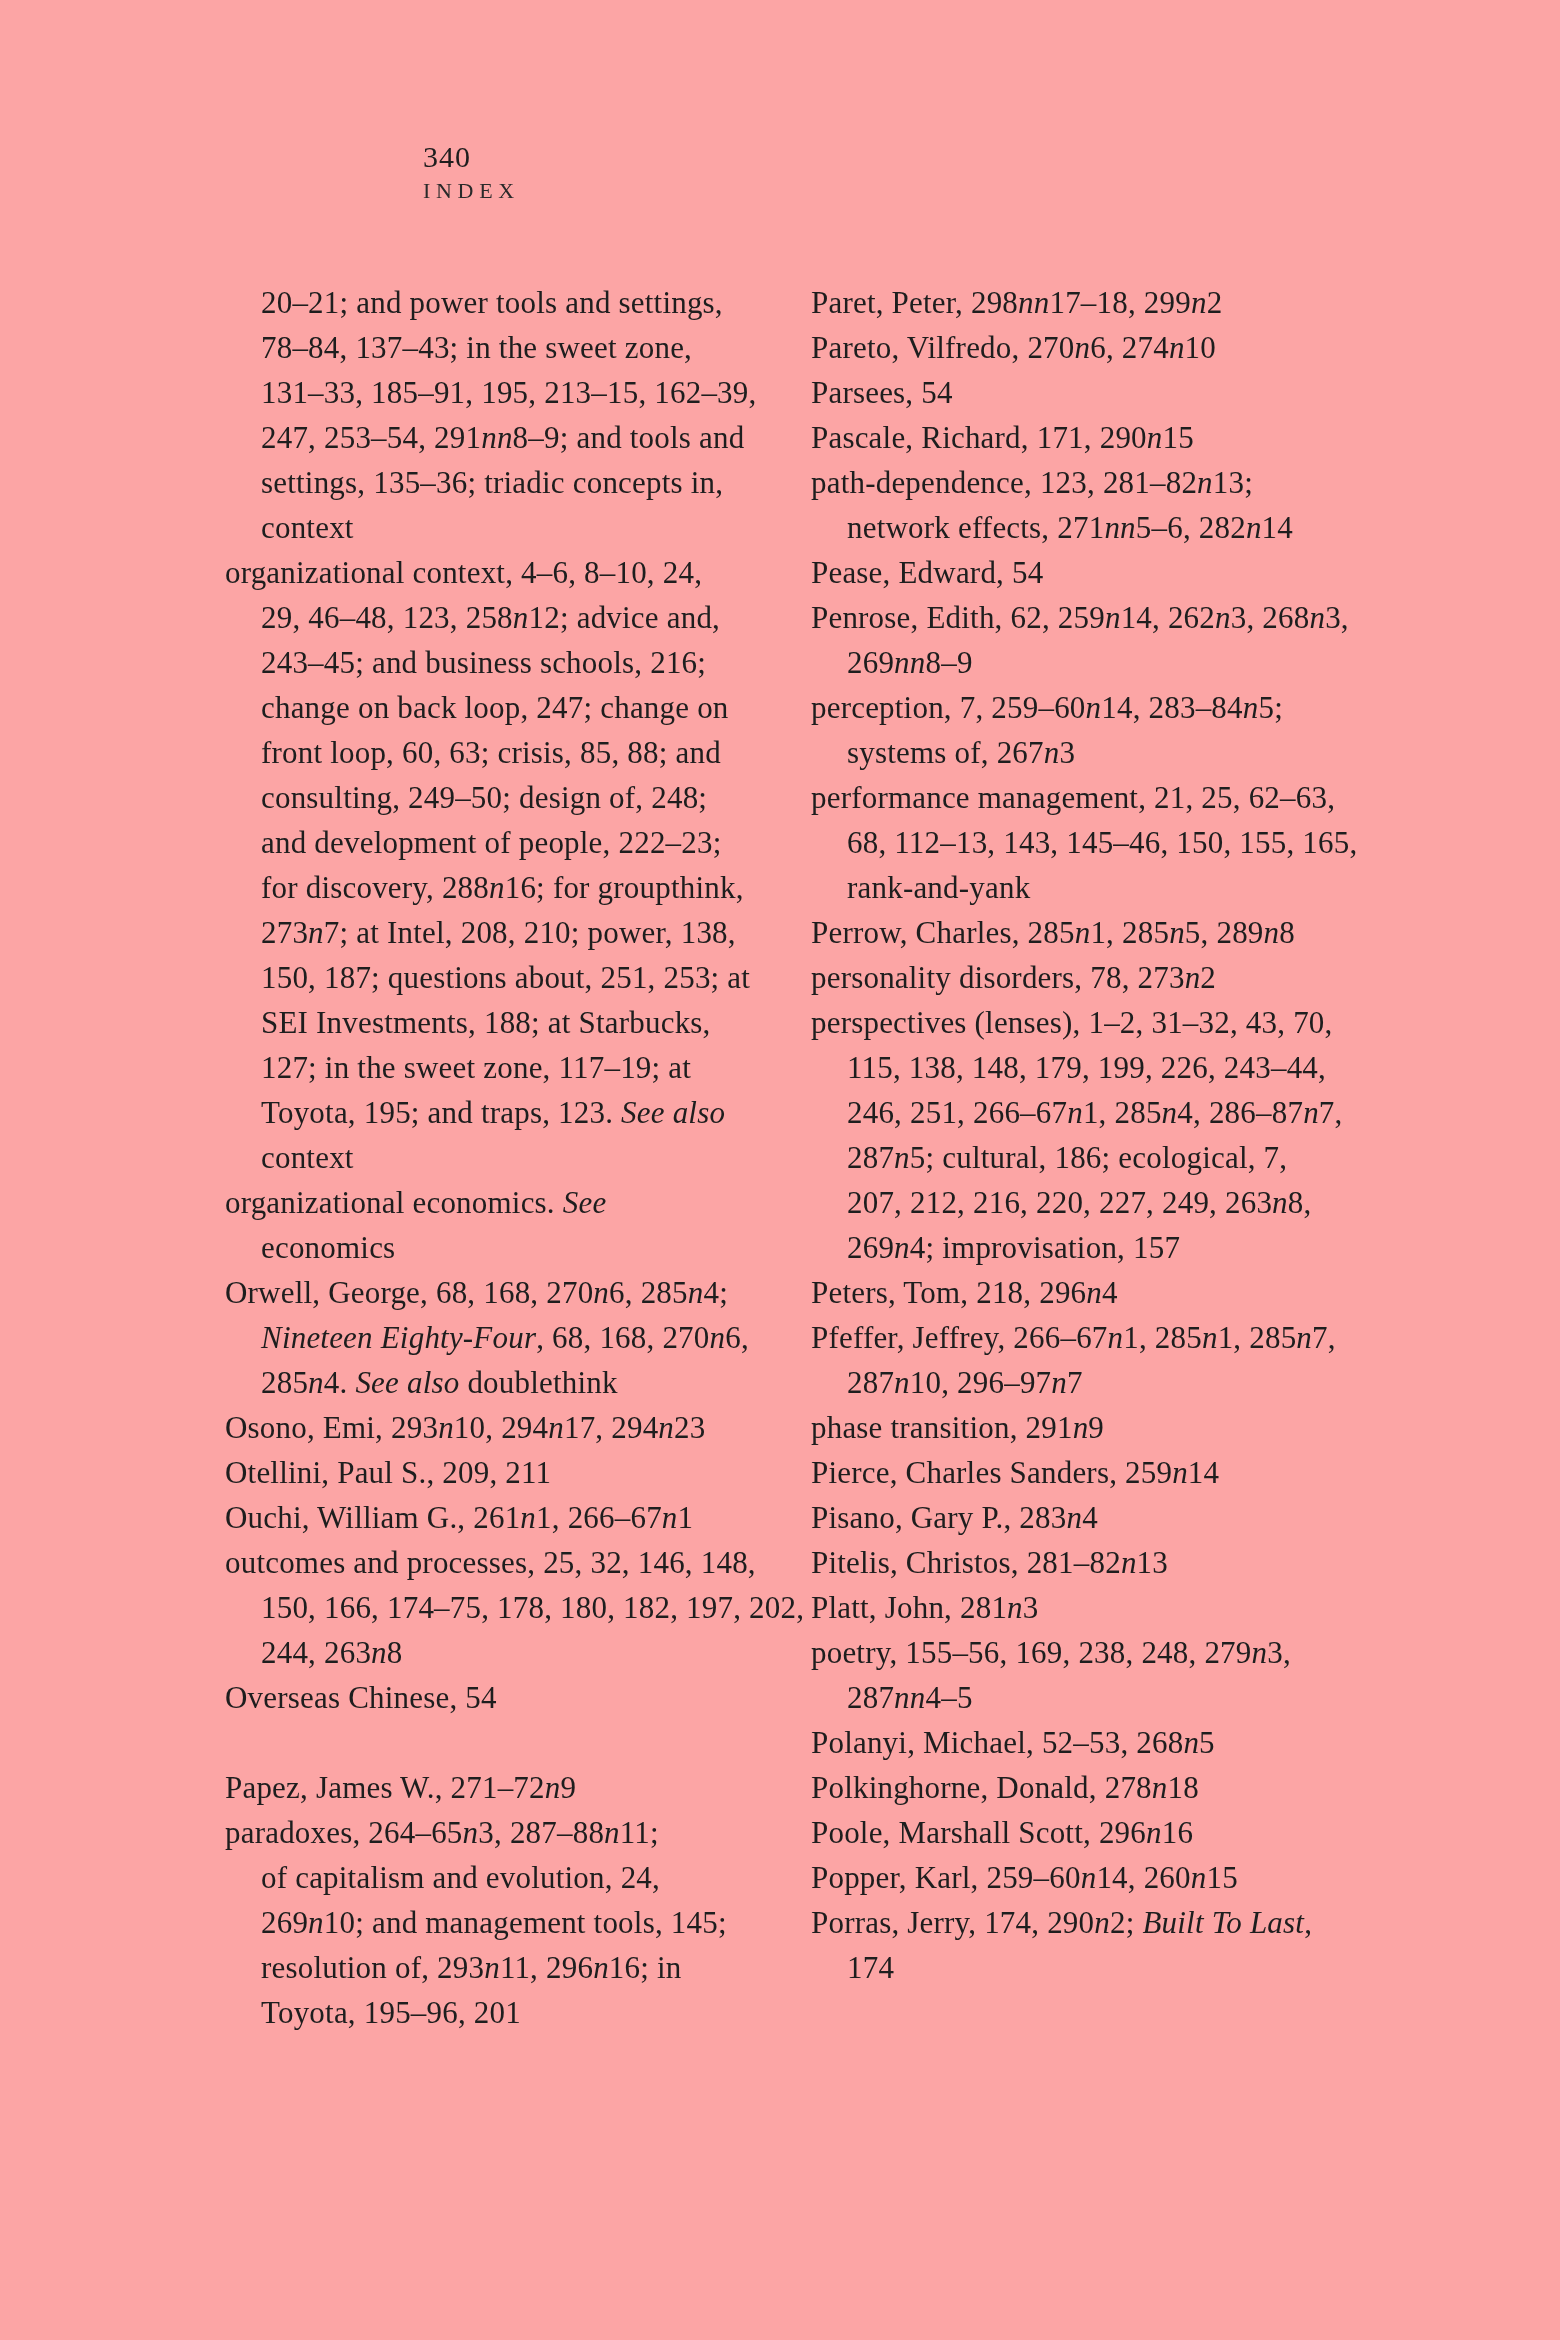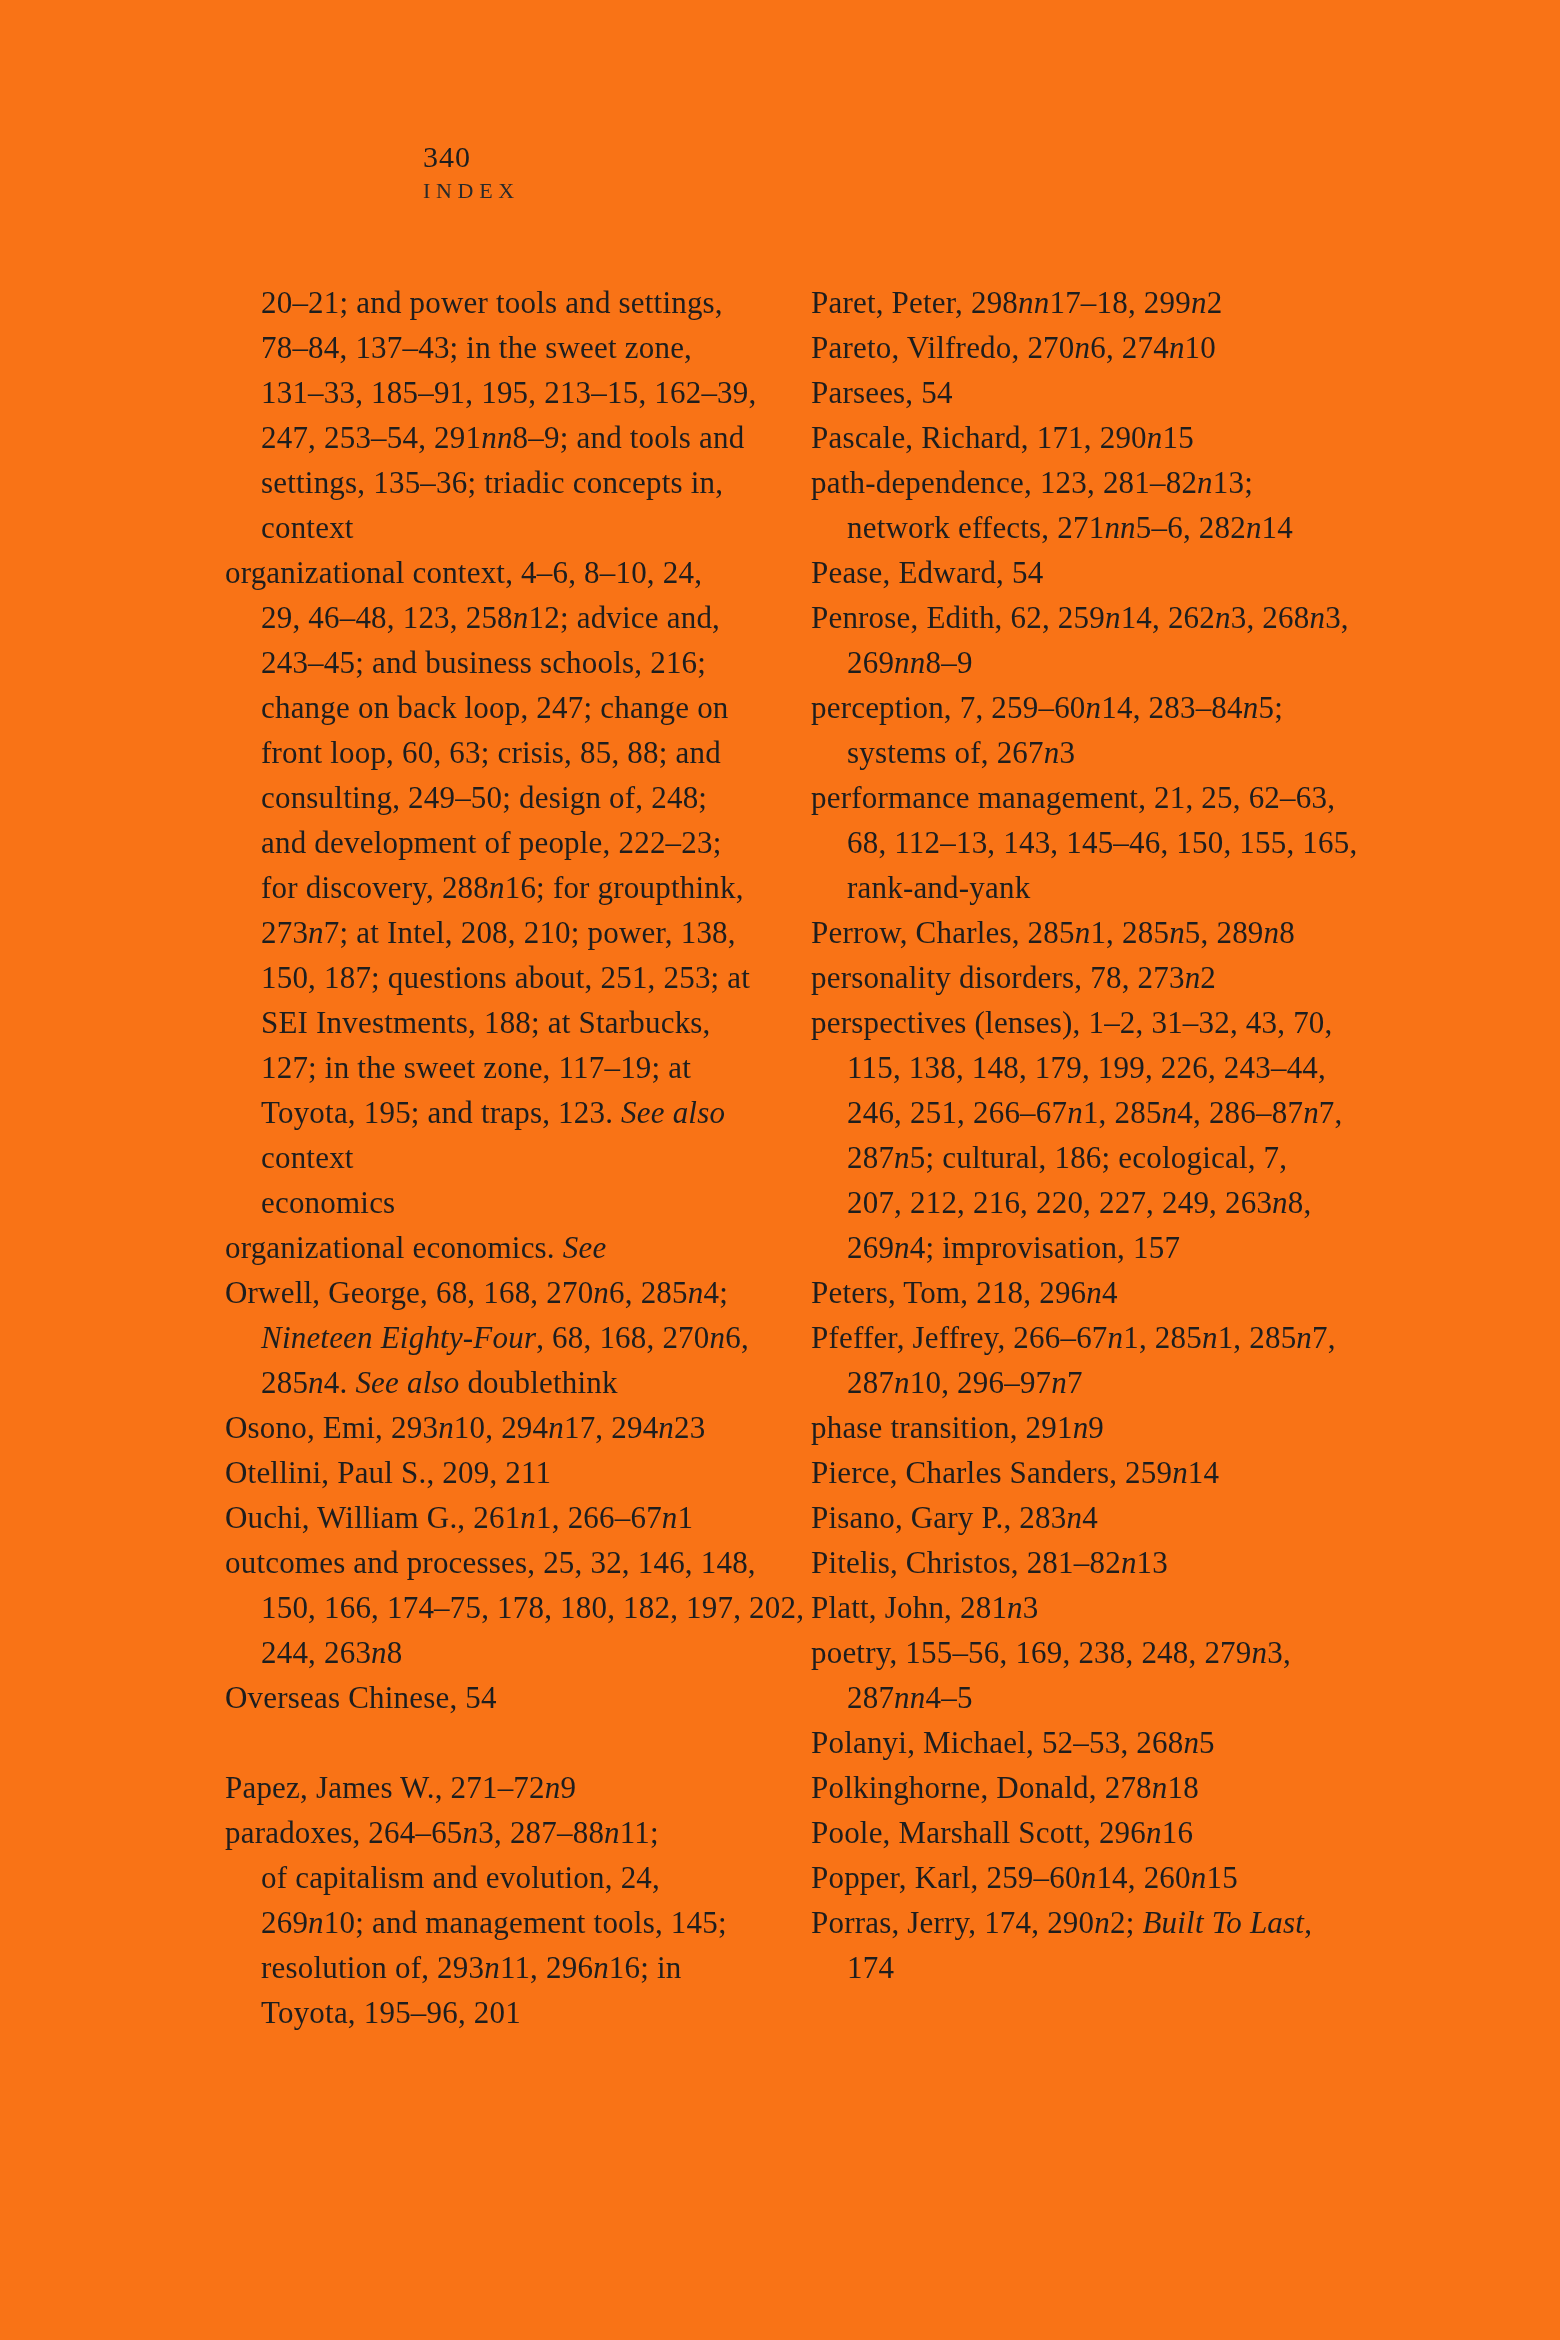--- a/index.html
+++ b/index.html
@@ -6,21 +6,21 @@
   html, body { background: #ffffff; }
   body {
     width: 1561px;
     height: 2341px;
     position: relative;
     font-family: "Liberation Serif", "DejaVu Serif", serif;
   }
   .page {
     position: absolute;
     inset: 0;
-    background: #f97316;
+    background: #fca5a5;
     color: #1e1e1e;
   }
   .running-head {
     position: absolute;
     left: 423px;
     top: 140px;
   }
   .folio {
     font-size: 30px;
     line-height: 1.1;
@@ -71,22 +71,22 @@
       <div class="line indent">front loop, 60, 63; crisis, 85, 88; and</div>
       <div class="line indent">consulting, 249–50; design of, 248;</div>
       <div class="line indent">and development of people, 222–23;</div>
       <div class="line indent">for discovery, 288<i>n</i>16; for groupthink,</div>
       <div class="line indent">273<i>n</i>7; at Intel, 208, 210; power, 138,</div>
       <div class="line indent">150, 187; questions about, 251, 253; at</div>
       <div class="line indent">SEI Investments, 188; at Starbucks,</div>
       <div class="line indent">127; in the sweet zone, 117–19; at</div>
       <div class="line indent">Toyota, 195; and traps, 123. <i>See also</i></div>
       <div class="line indent">context</div>
+      <div class="line">organizational economics. <i>See</i></div>
       <div class="line indent">economics</div>
-      <div class="line">organizational economics. <i>See</i></div>
       <div class="line">Orwell, George, 68, 168, 270<i>n</i>6, 285<i>n</i>4;</div>
       <div class="line indent"><i>Nineteen Eighty-Four</i>, 68, 168, 270<i>n</i>6,</div>
       <div class="line indent">285<i>n</i>4. <i>See also</i> doublethink</div>
       <div class="line">Osono, Emi, 293<i>n</i>10, 294<i>n</i>17, 294<i>n</i>23</div>
       <div class="line">Otellini, Paul S., 209, 211</div>
       <div class="line">Ouchi, William G., 261<i>n</i>1, 266–67<i>n</i>1</div>
       <div class="line">outcomes and processes, 25, 32, 146, 148,</div>
       <div class="line indent">150, 166, 174–75, 178, 180, 182, 197, 202,</div>
       <div class="line indent">244, 263<i>n</i>8</div>
       <div class="line">Overseas Chinese, 54</div>

